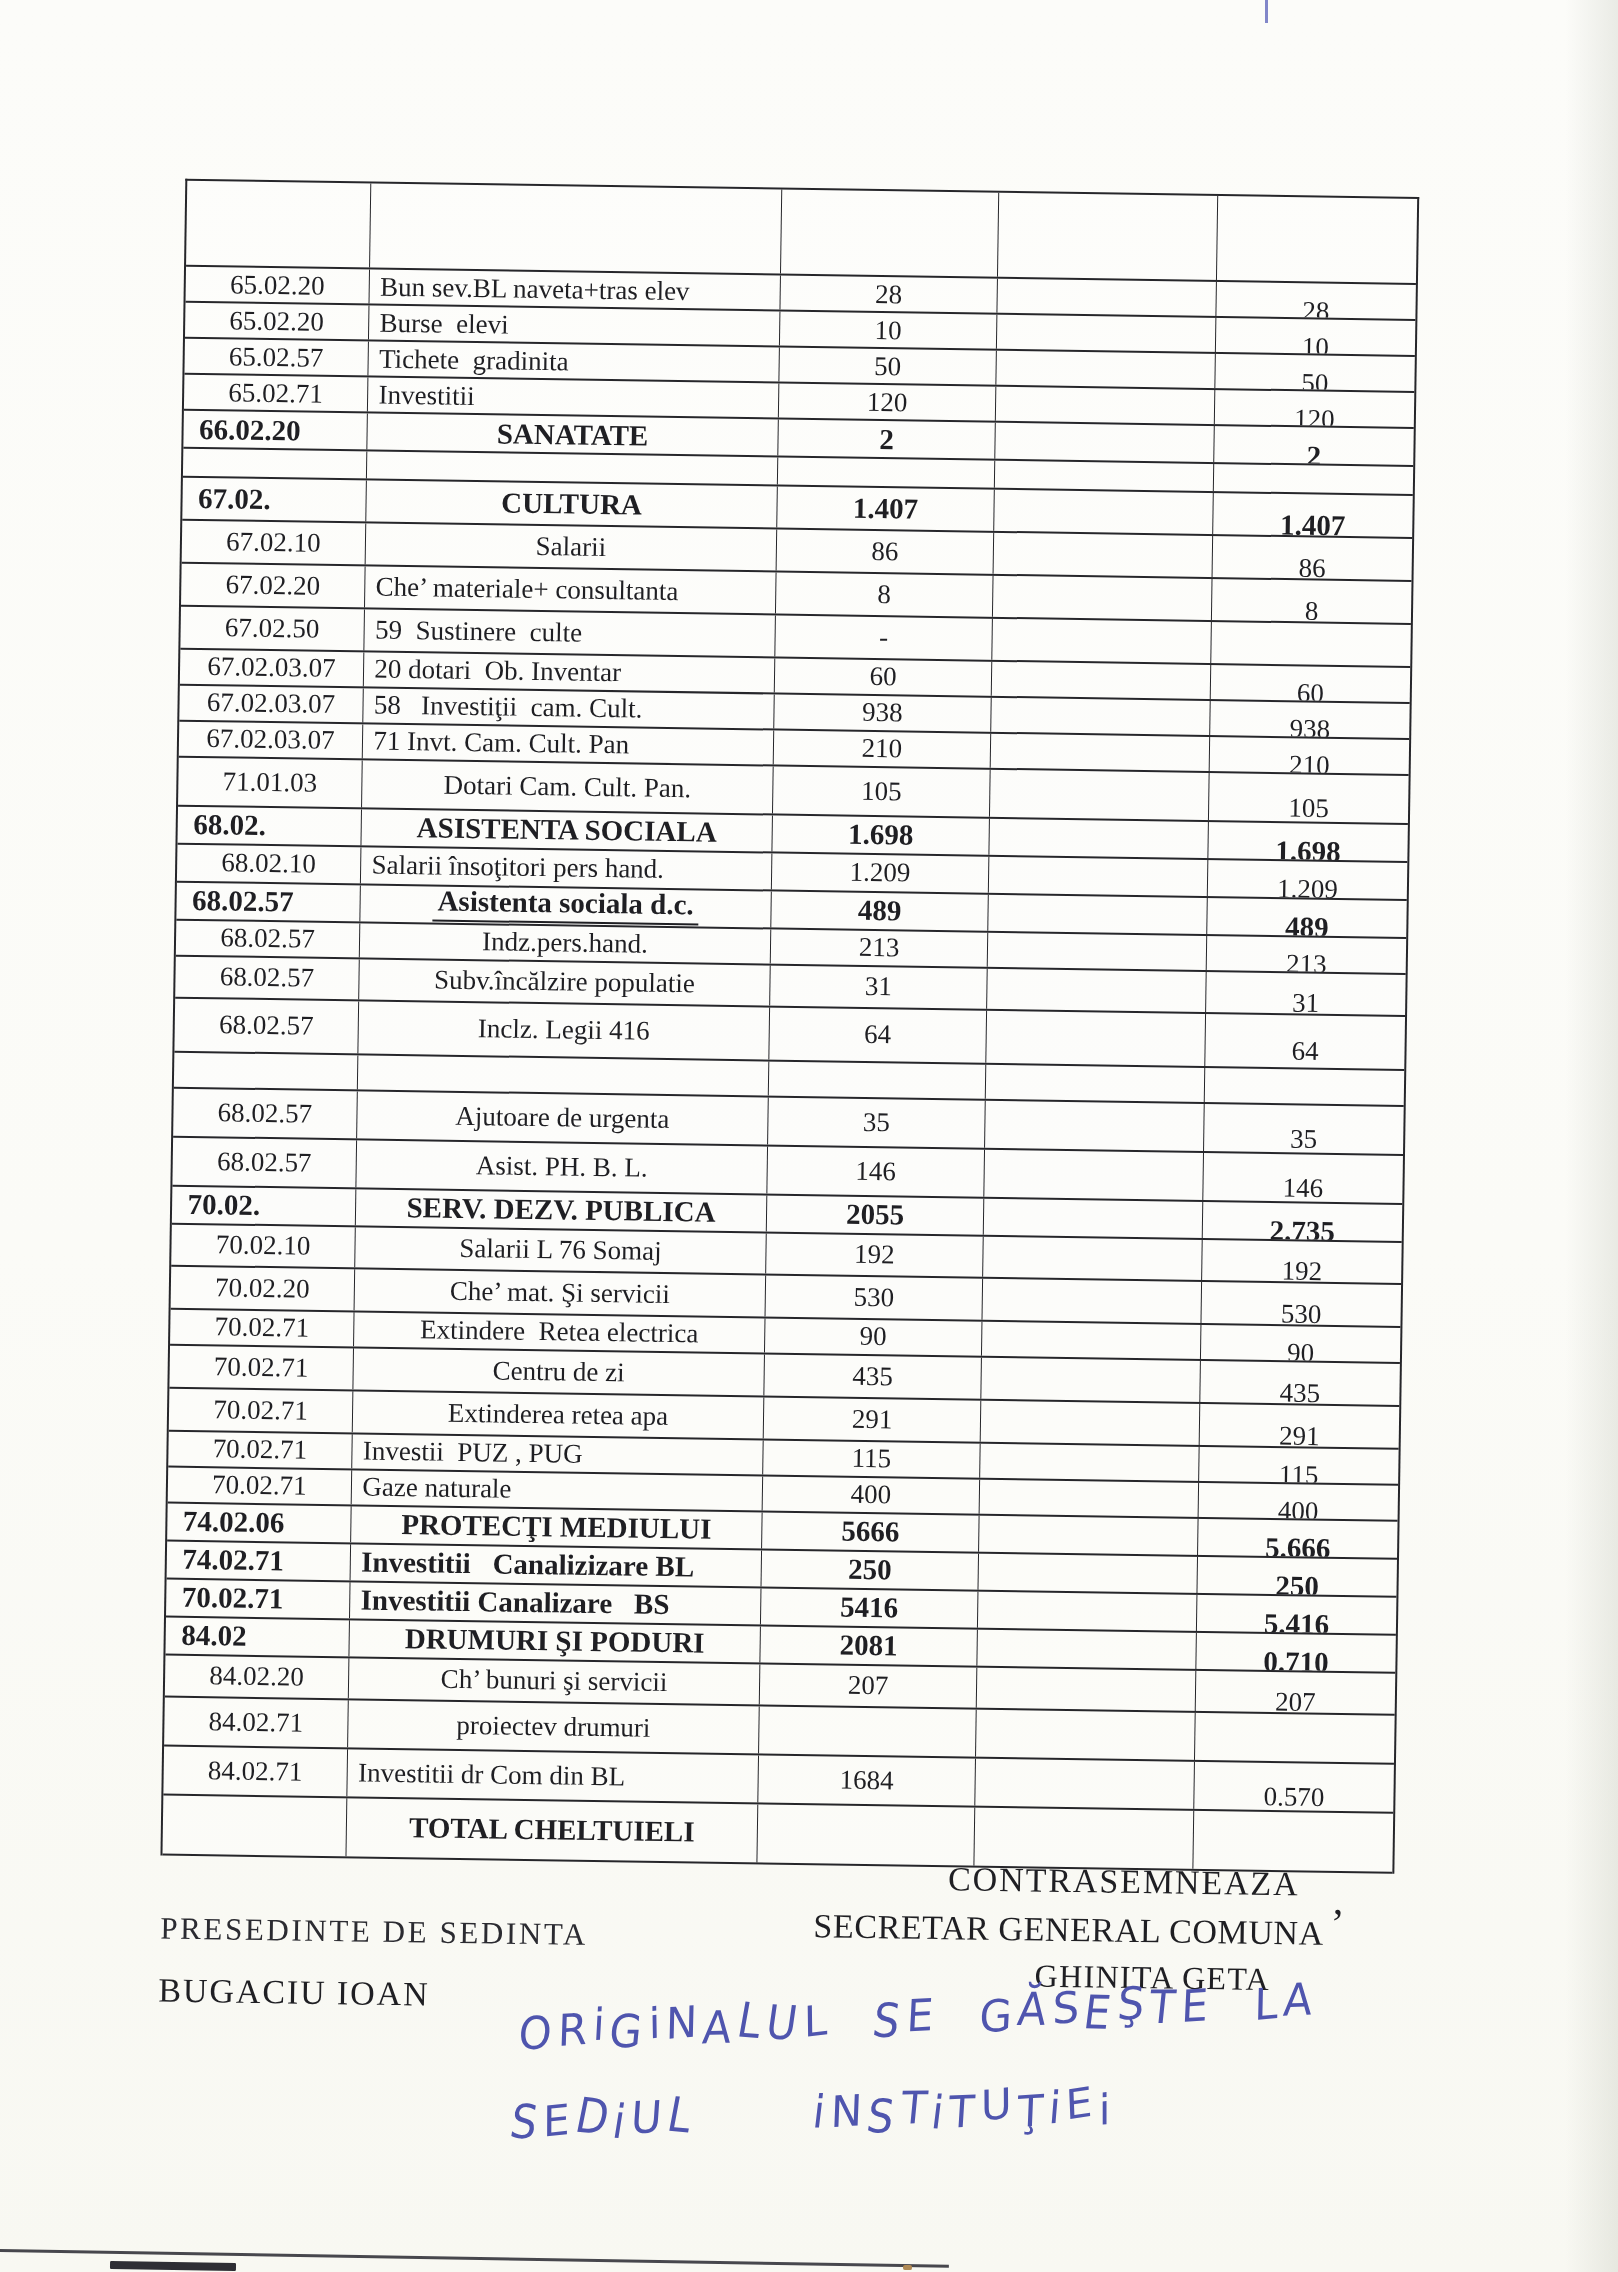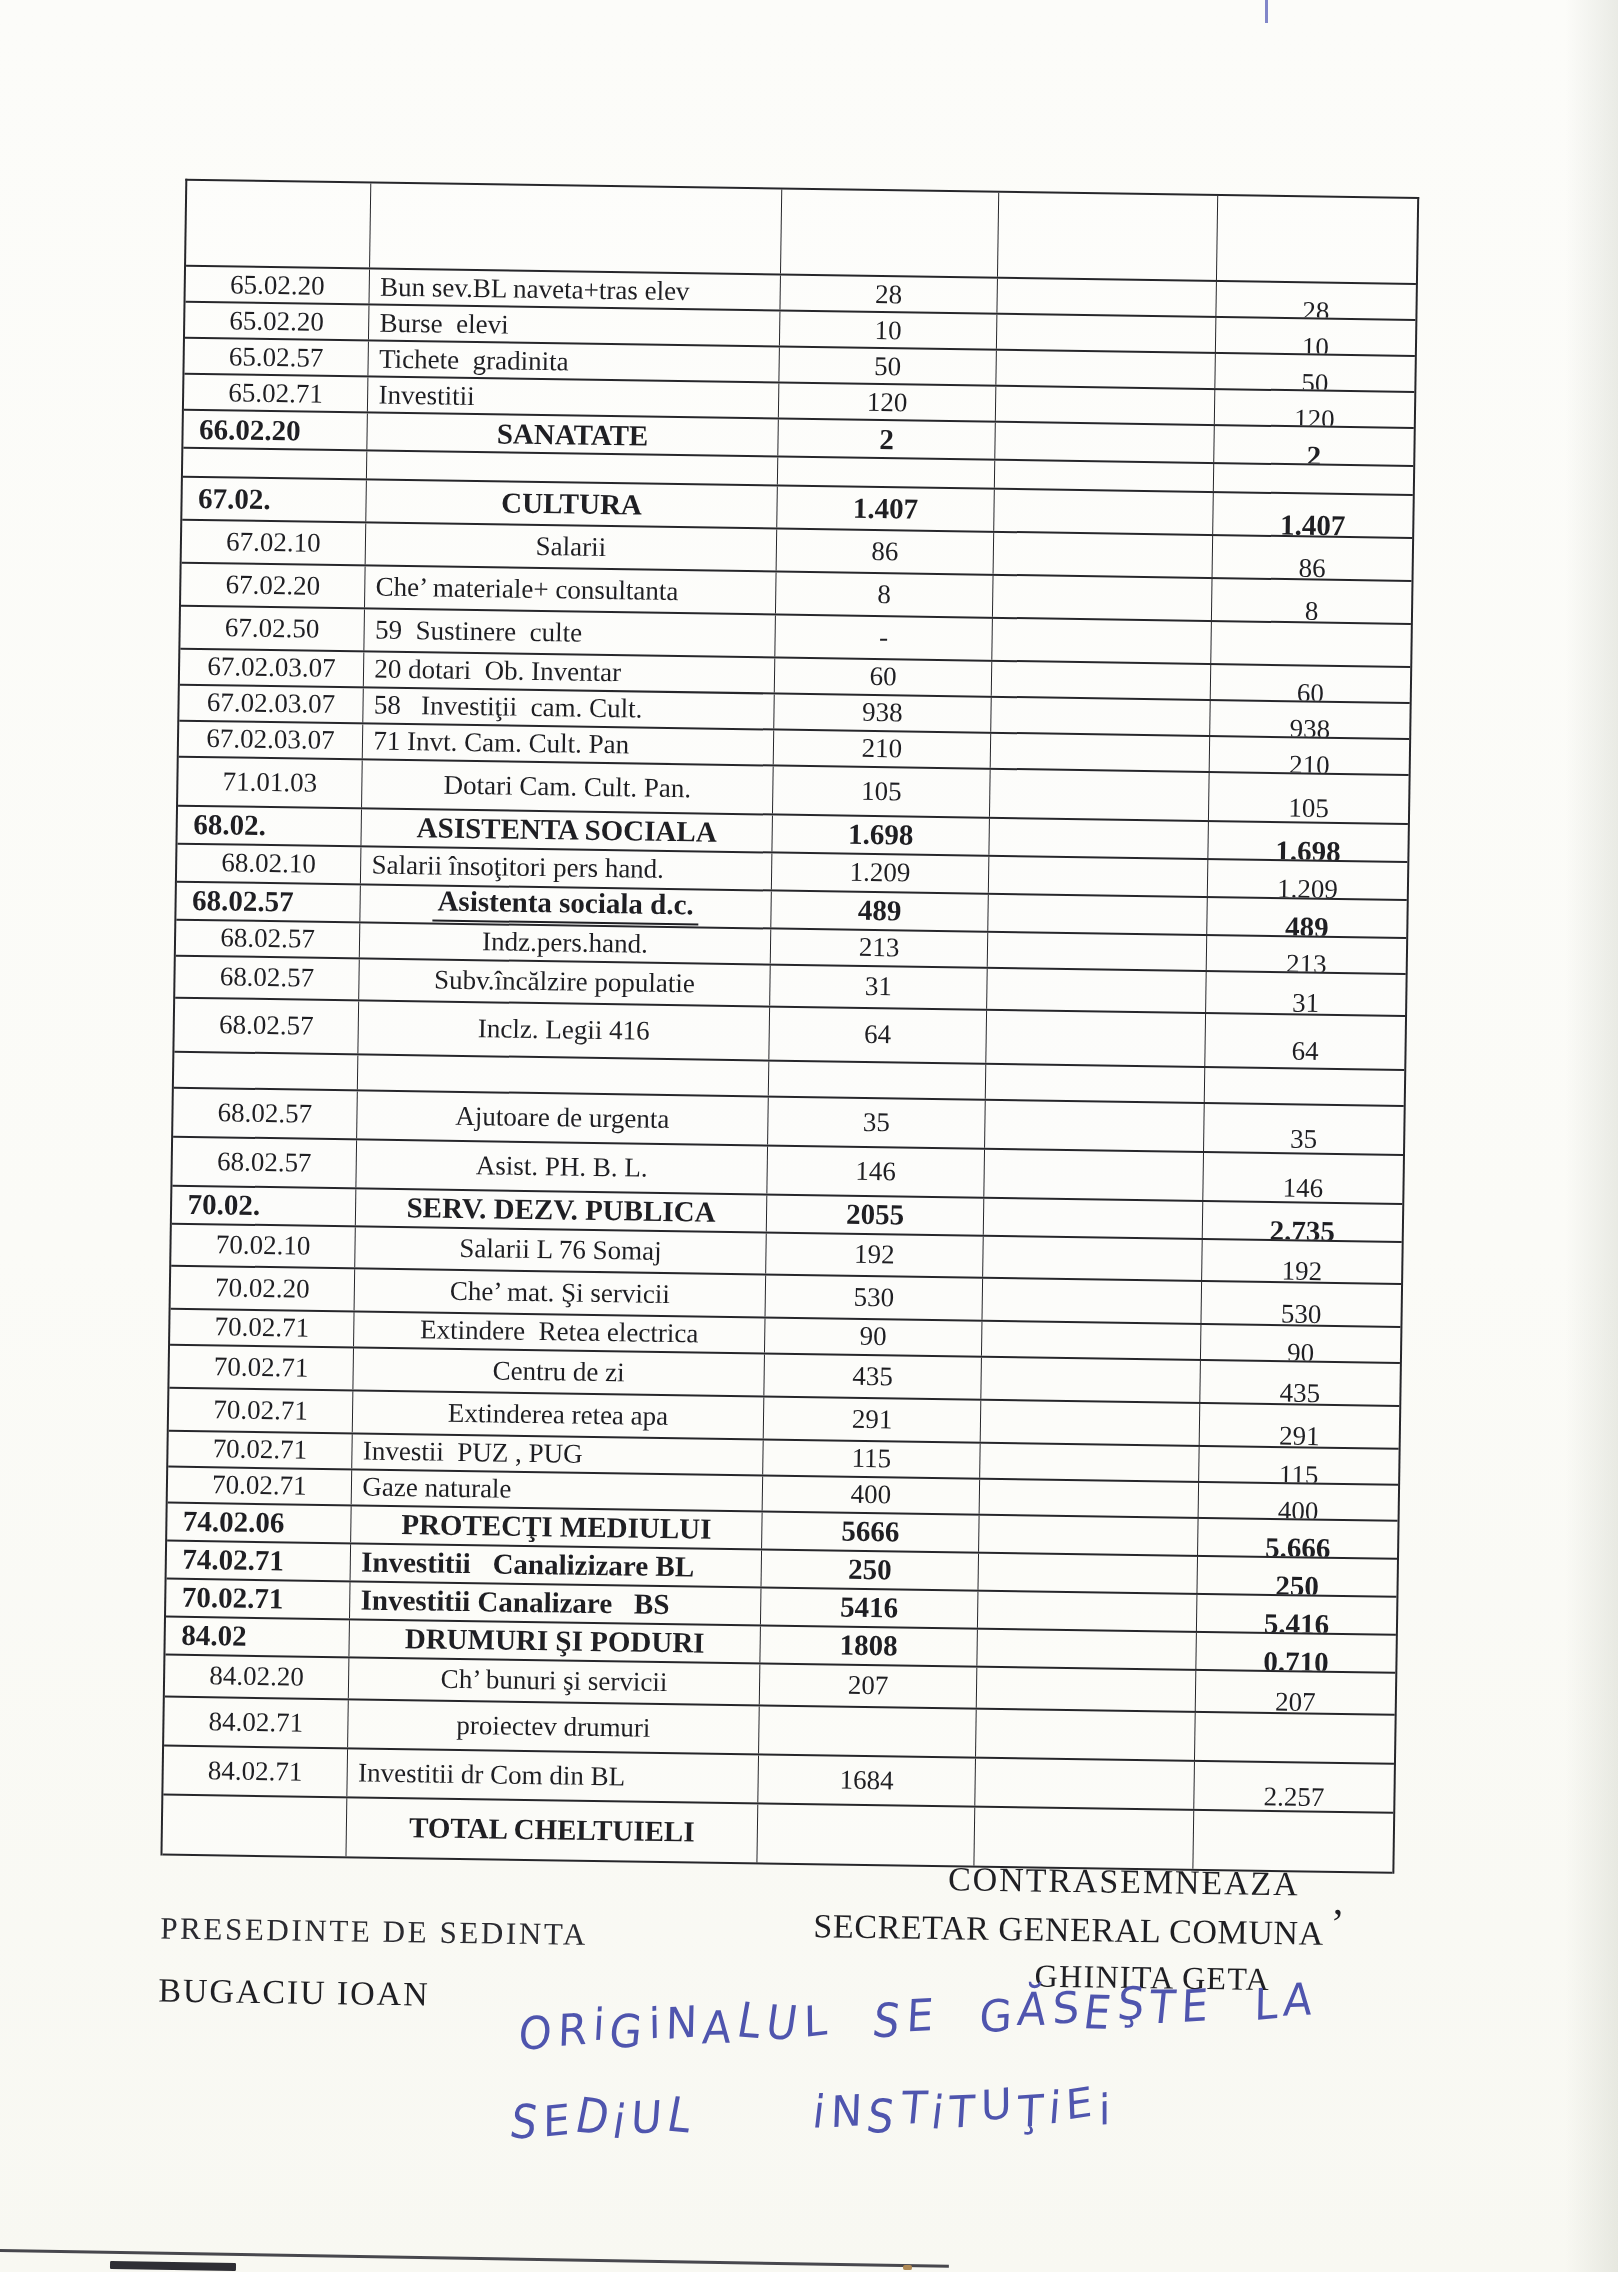--- a/index.html
+++ b/index.html
@@ -670,21 +670,21 @@
           </div>
         </div>
         <div class="row bold" style="height: 38px;">
           <div class="cell c1">
             <span>84.02</span>
           </div>
           <div class="cell c2">
             <span>DRUMURI ŞI PODURI</span>
           </div>
           <div class="cell c3">
-            <span>1808</span>
+            <span>2081</span>
           </div>
           <div class="cell c4">
             <span></span>
           </div>
           <div class="cell c5">
             <span>0.710</span>
           </div>
         </div>
         <div class="row" style="height: 42px;">
           <div class="cell c1">
@@ -727,21 +727,21 @@
           <div class="cell c2 left">
             <span>Investitii dr Com din BL</span>
           </div>
           <div class="cell c3">
             <span>1684</span>
           </div>
           <div class="cell c4">
             <span></span>
           </div>
           <div class="cell c5">
-            <span>2.257</span>
+            <span>0.570</span>
           </div>
         </div>
         <div class="row bold" style="height: 60px;">
           <div class="cell c1">
             <span></span>
           </div>
           <div class="cell c2">
             <span>TOTAL CHELTUIELI</span>
           </div>
           <div class="cell c3">

